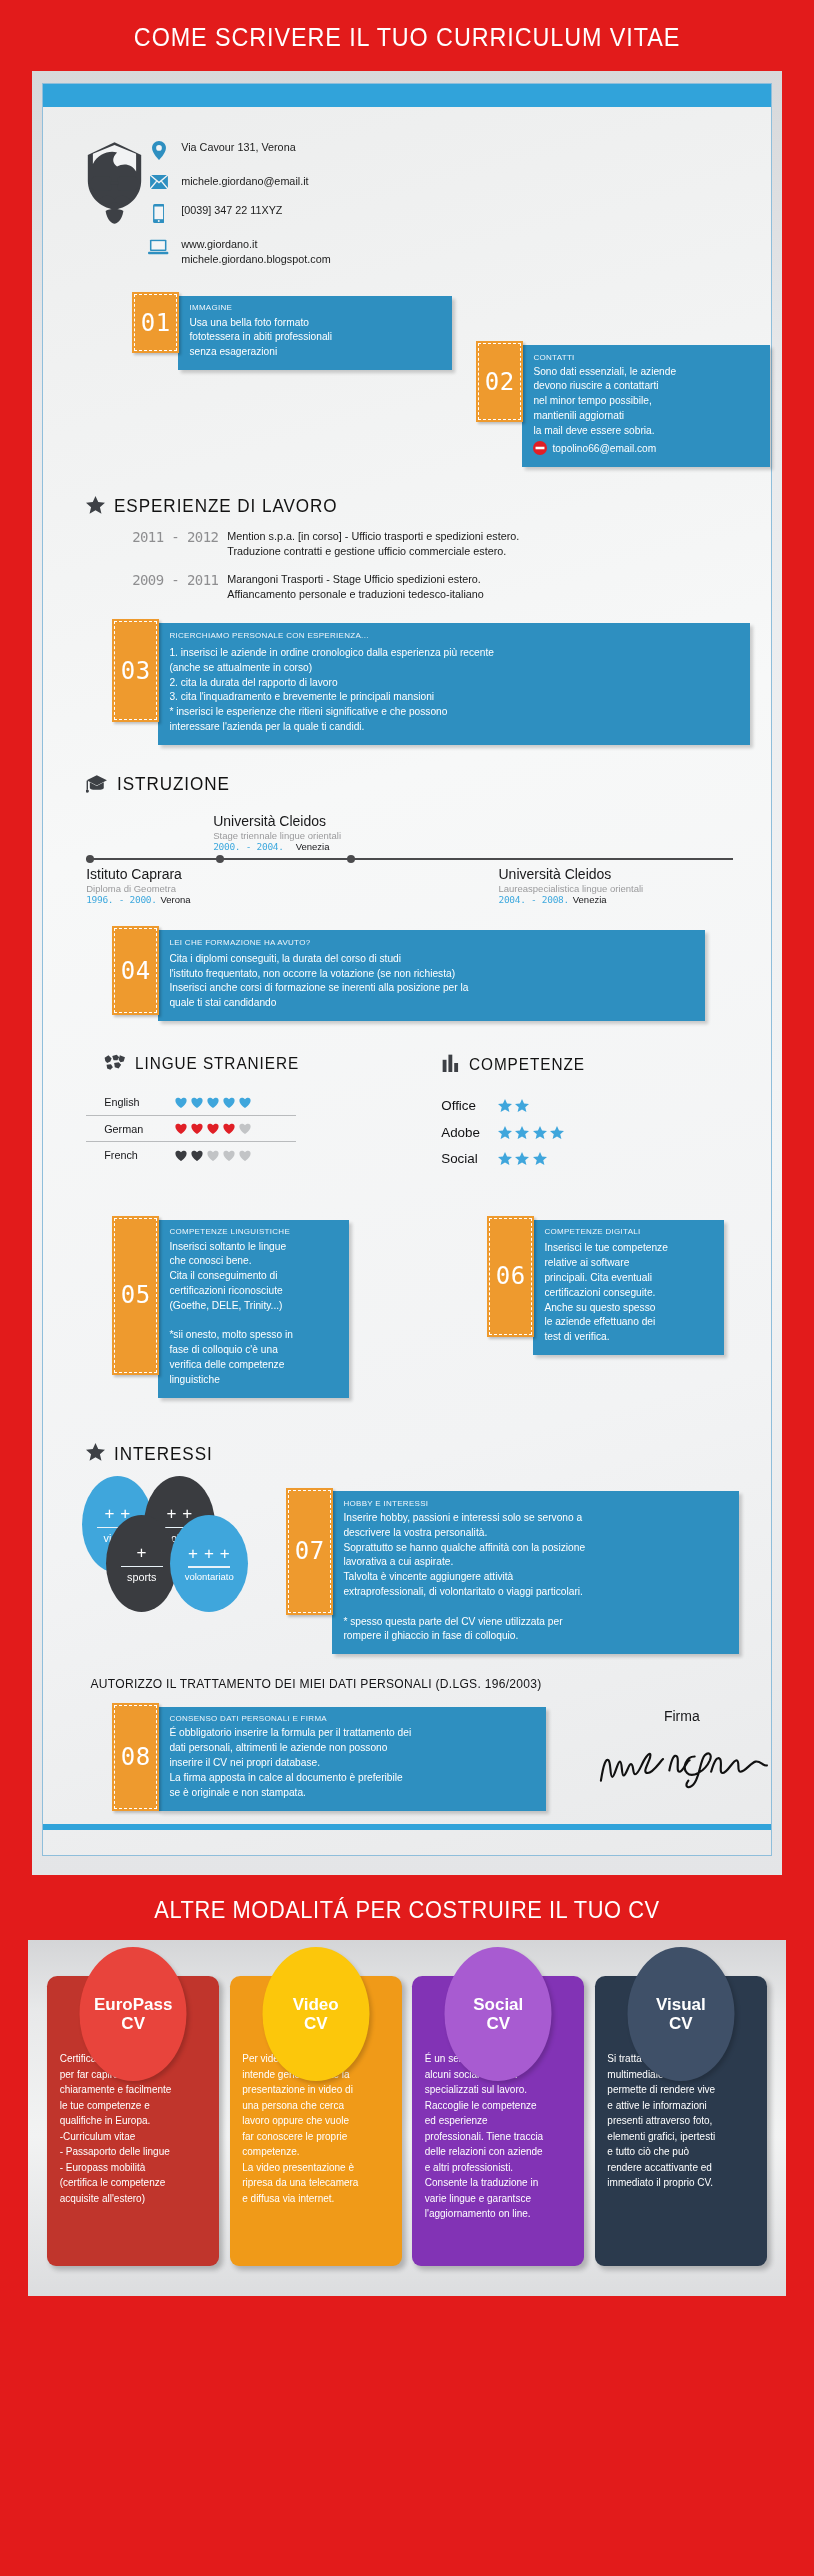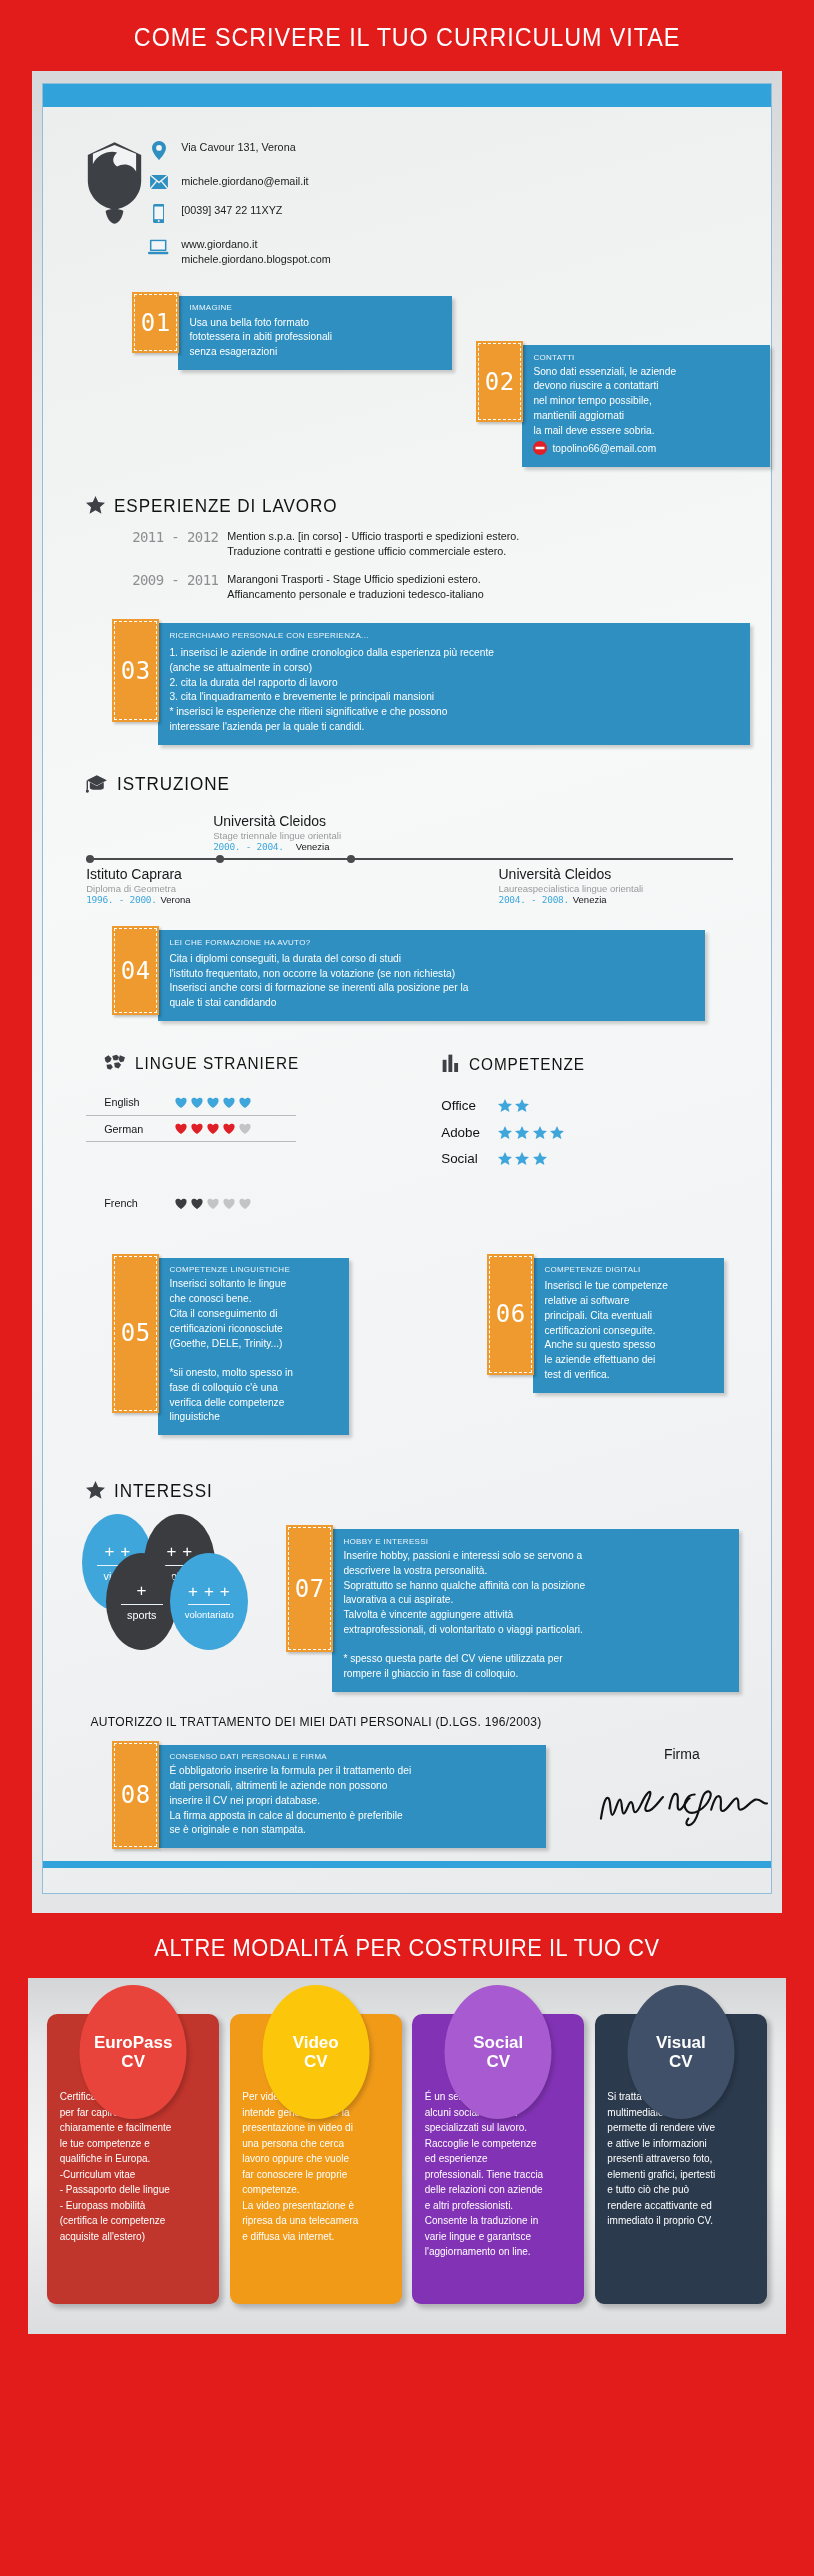--- a/index.html
+++ b/index.html
@@ -202,21 +202,21 @@
   .two-col { display: flex; padding: 0 38px 0 43px; gap: 21px; }
   .col-l { width: 50%; }
   .col-r { width: 50%; }
   .lang-row {
     display: flex;
     align-items: center;
     padding: 6.4px 0 6.4px 18px;
     border-bottom: 1.3px solid #b9bbbd;
     width: 210px;
   }
-  .lang-row:last-child { border-bottom: none; margin-top: 48px; }
+  .lang-row:last-child { border-bottom: none; }
   .lang-name { width: 70px; flex:0 0 70px; font-size: 10.8px; color:#17171a; }
   .hearts { display: flex; gap: 1.9px; }
   .comp-row { display:flex; align-items:center; margin: 9px 0 11.5px 0; }
   .comp-name { font-size: 13.4px; color:#121214; width: 57px; flex:0 0 57px; }
   .stars { display:flex; gap: 3.2px; }
 
   
   .circles { position: relative; width: 204px; height: 146px; margin-left: 39px; }
   .circ {
     position: absolute;

